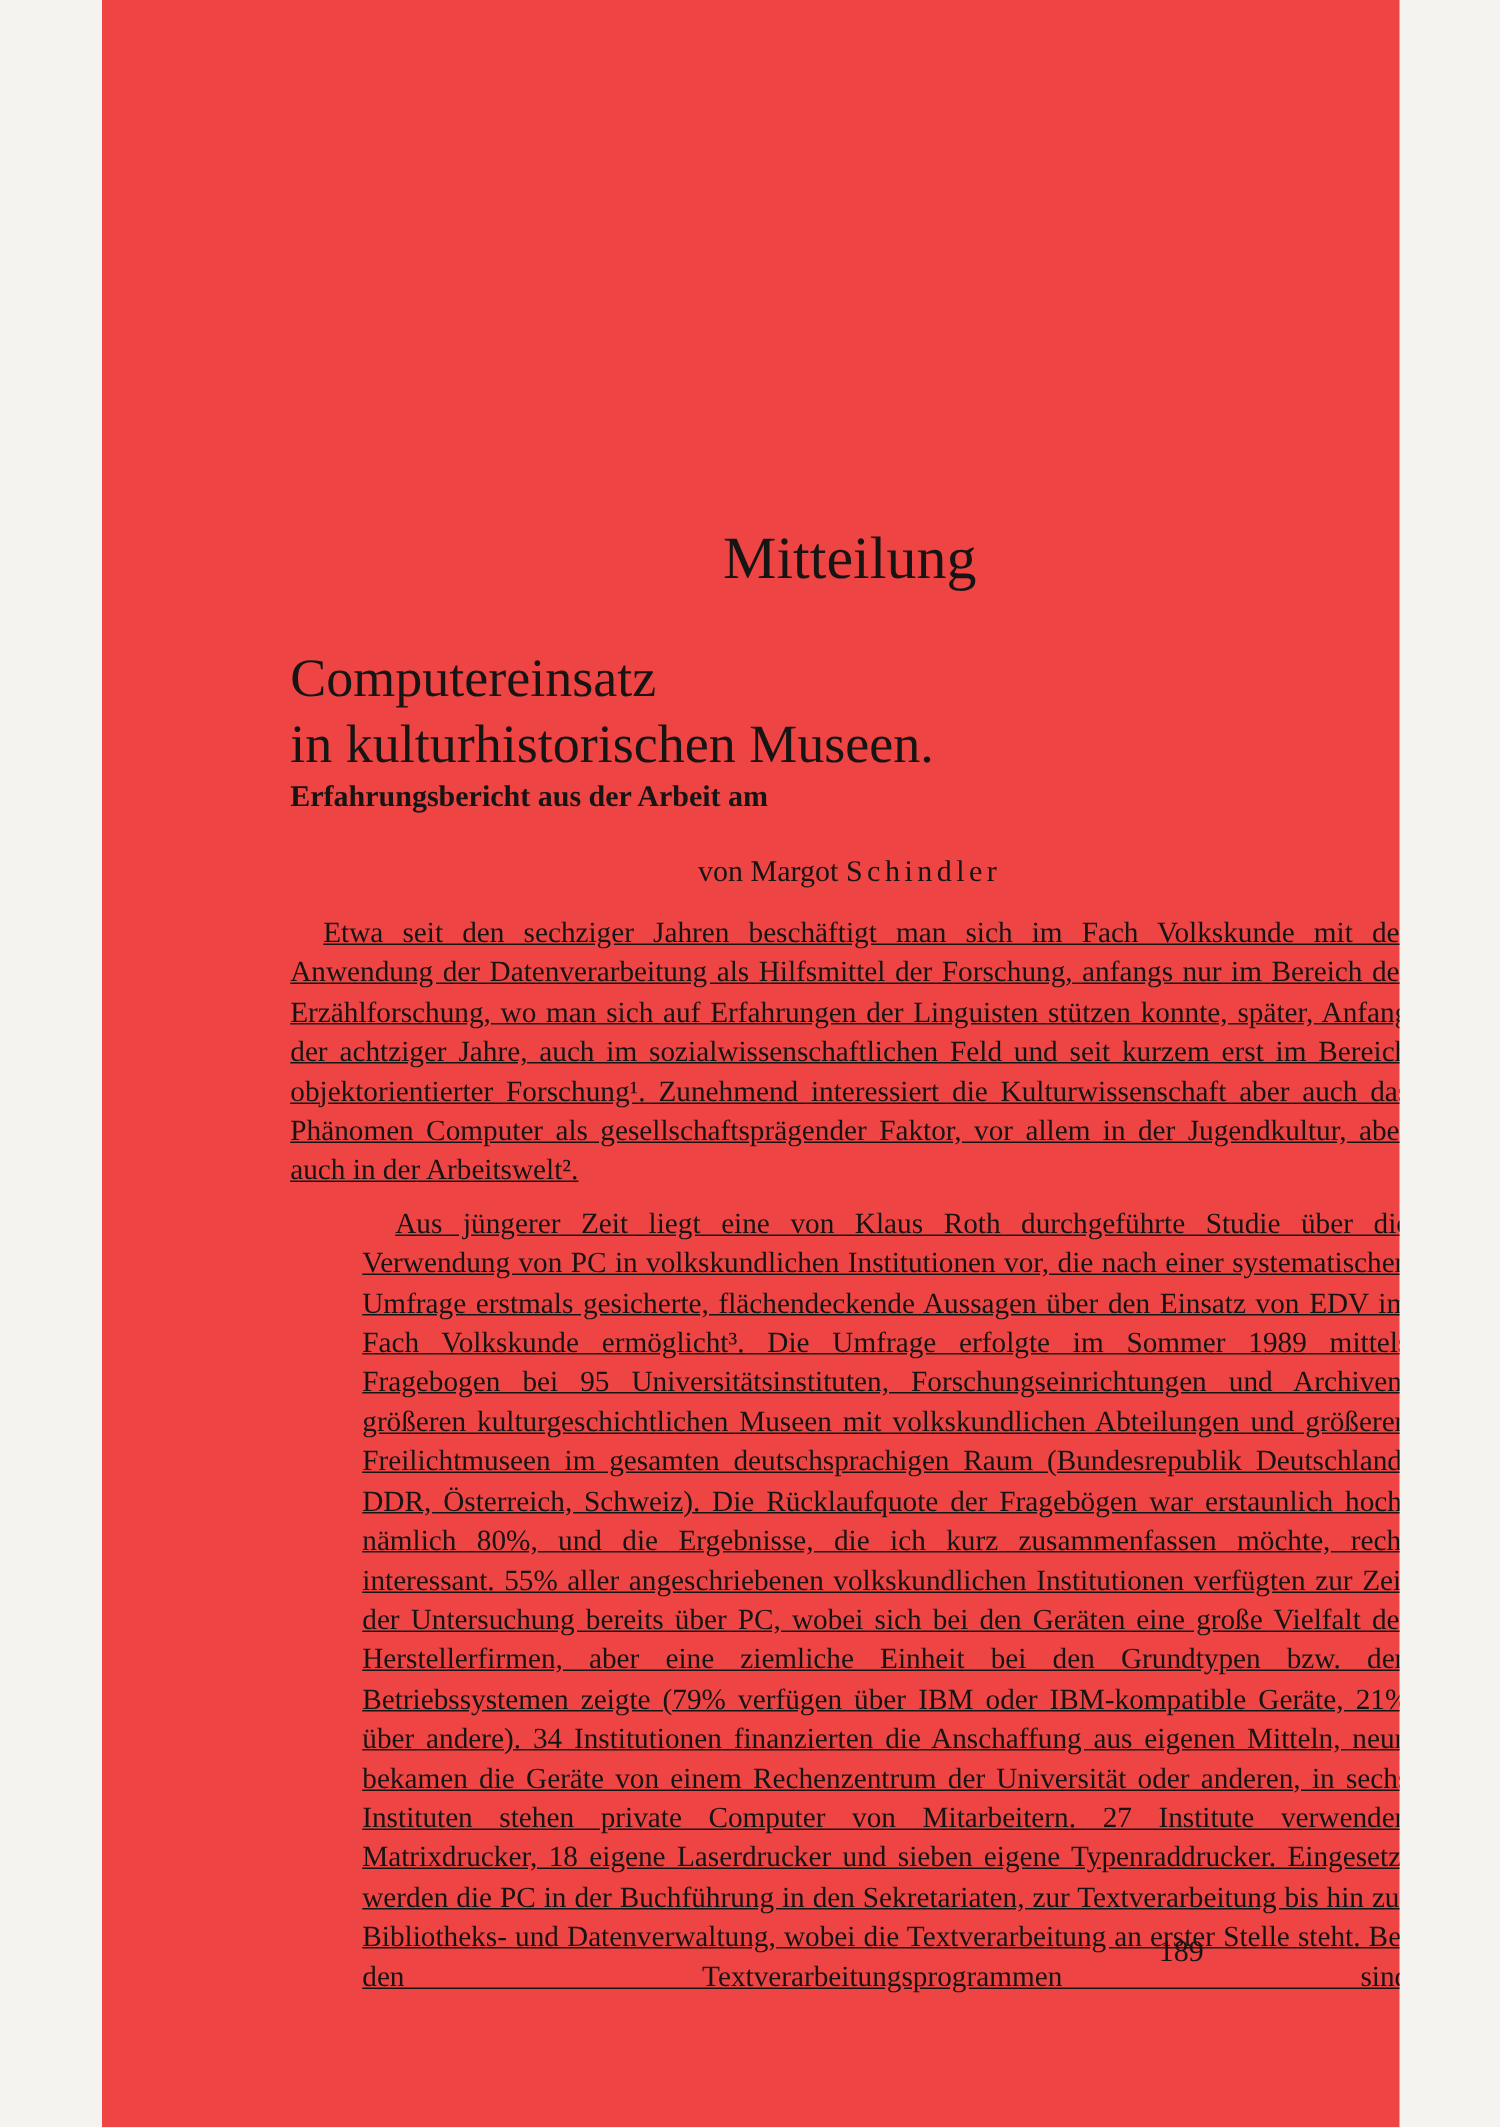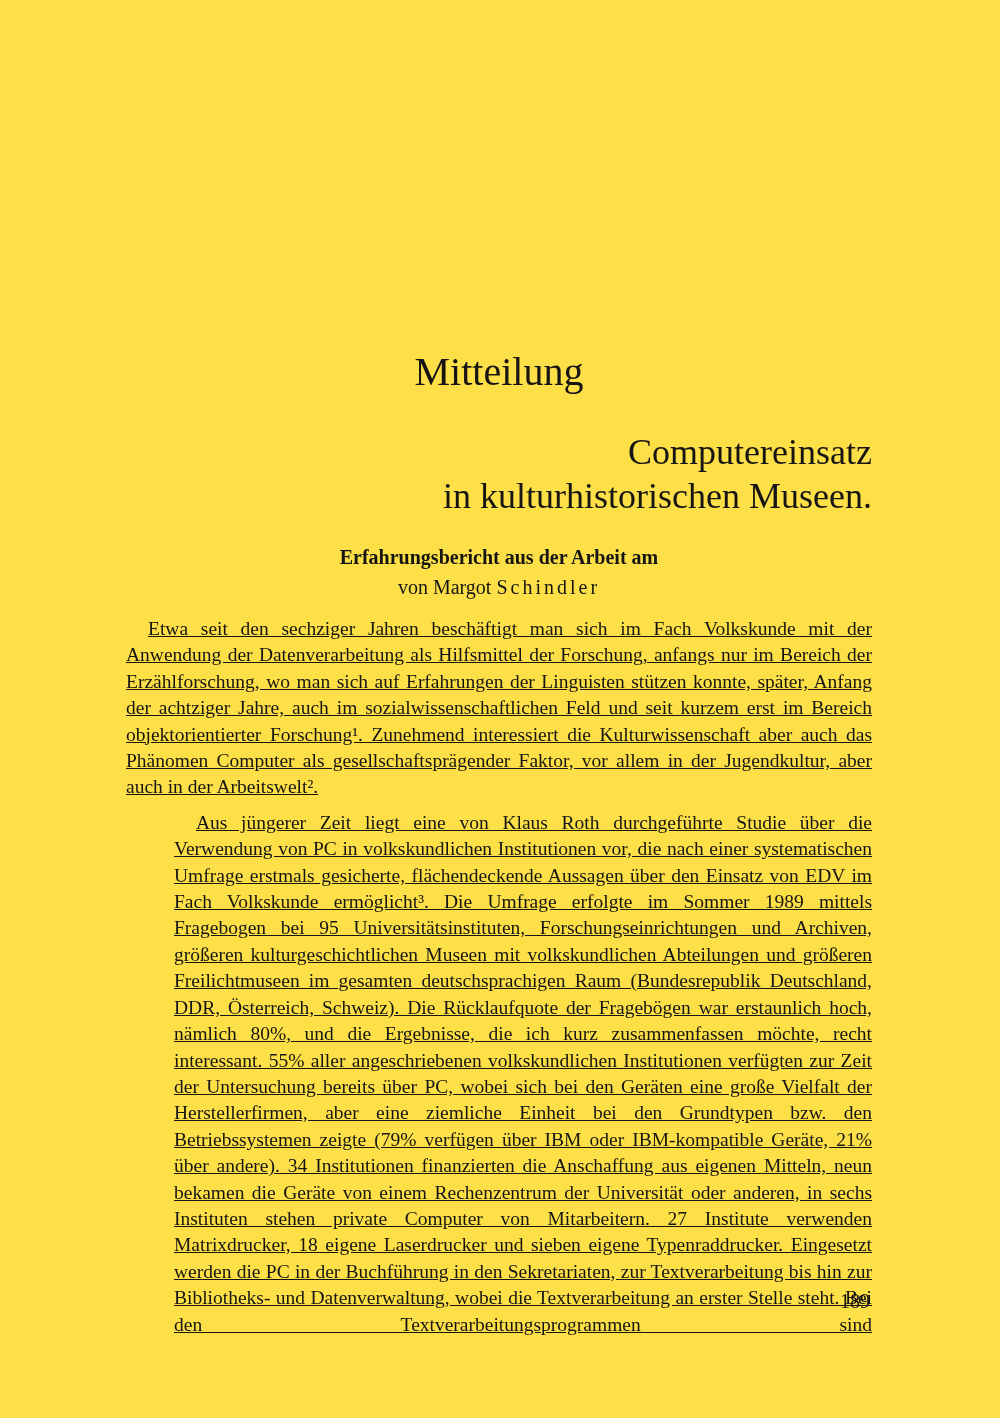--- a/index.html
+++ b/index.html
@@ -2,58 +2,57 @@
 <html><head>
 <meta charset="utf-8">
 <style>
   html, body {
     margin: 0;
     padding: 0;
     background: #f4f3f0;
   }
   .page {
     position: relative;
-    width: 1000px;
+    width: 865px;
     height: 1418px;
     margin: 0 auto;
-    background: #fde047;
+    background: #ef4444;
     font-family: "Liberation Serif", "DejaVu Serif", serif;
     color: #171513;
     box-sizing: border-box;
     overflow: hidden;
   }
   .content {
     position: absolute;
     left: 126px;
     top: 0;
     width: 746px;
   }
   .kicker {
     margin-top: 350px;
     text-align: center;
     font-size: 40px;
     line-height: 44px;
     font-weight: normal;
   }
   .main-title {
     margin-top: 36px;
-    text-align: right;
+    text-align: left;
     font-size: 36px;
     line-height: 44px;
     font-weight: normal;
   }
   .subtitle {
-    margin-top: 26px;
-    text-align: center;
+    text-align: left;
     font-size: 20px;
     line-height: 26px;
     font-weight: bold;
   }
   .byline {
-    margin-top: 4px;
+    margin-top: 24px;
     text-align: center;
     font-size: 20px;
     line-height: 26px;
   }
   .byline .spaced-name {
     letter-spacing: 3px;
   }
   .body-text {
     margin-top: 16px;
     font-size: 19.5px;

